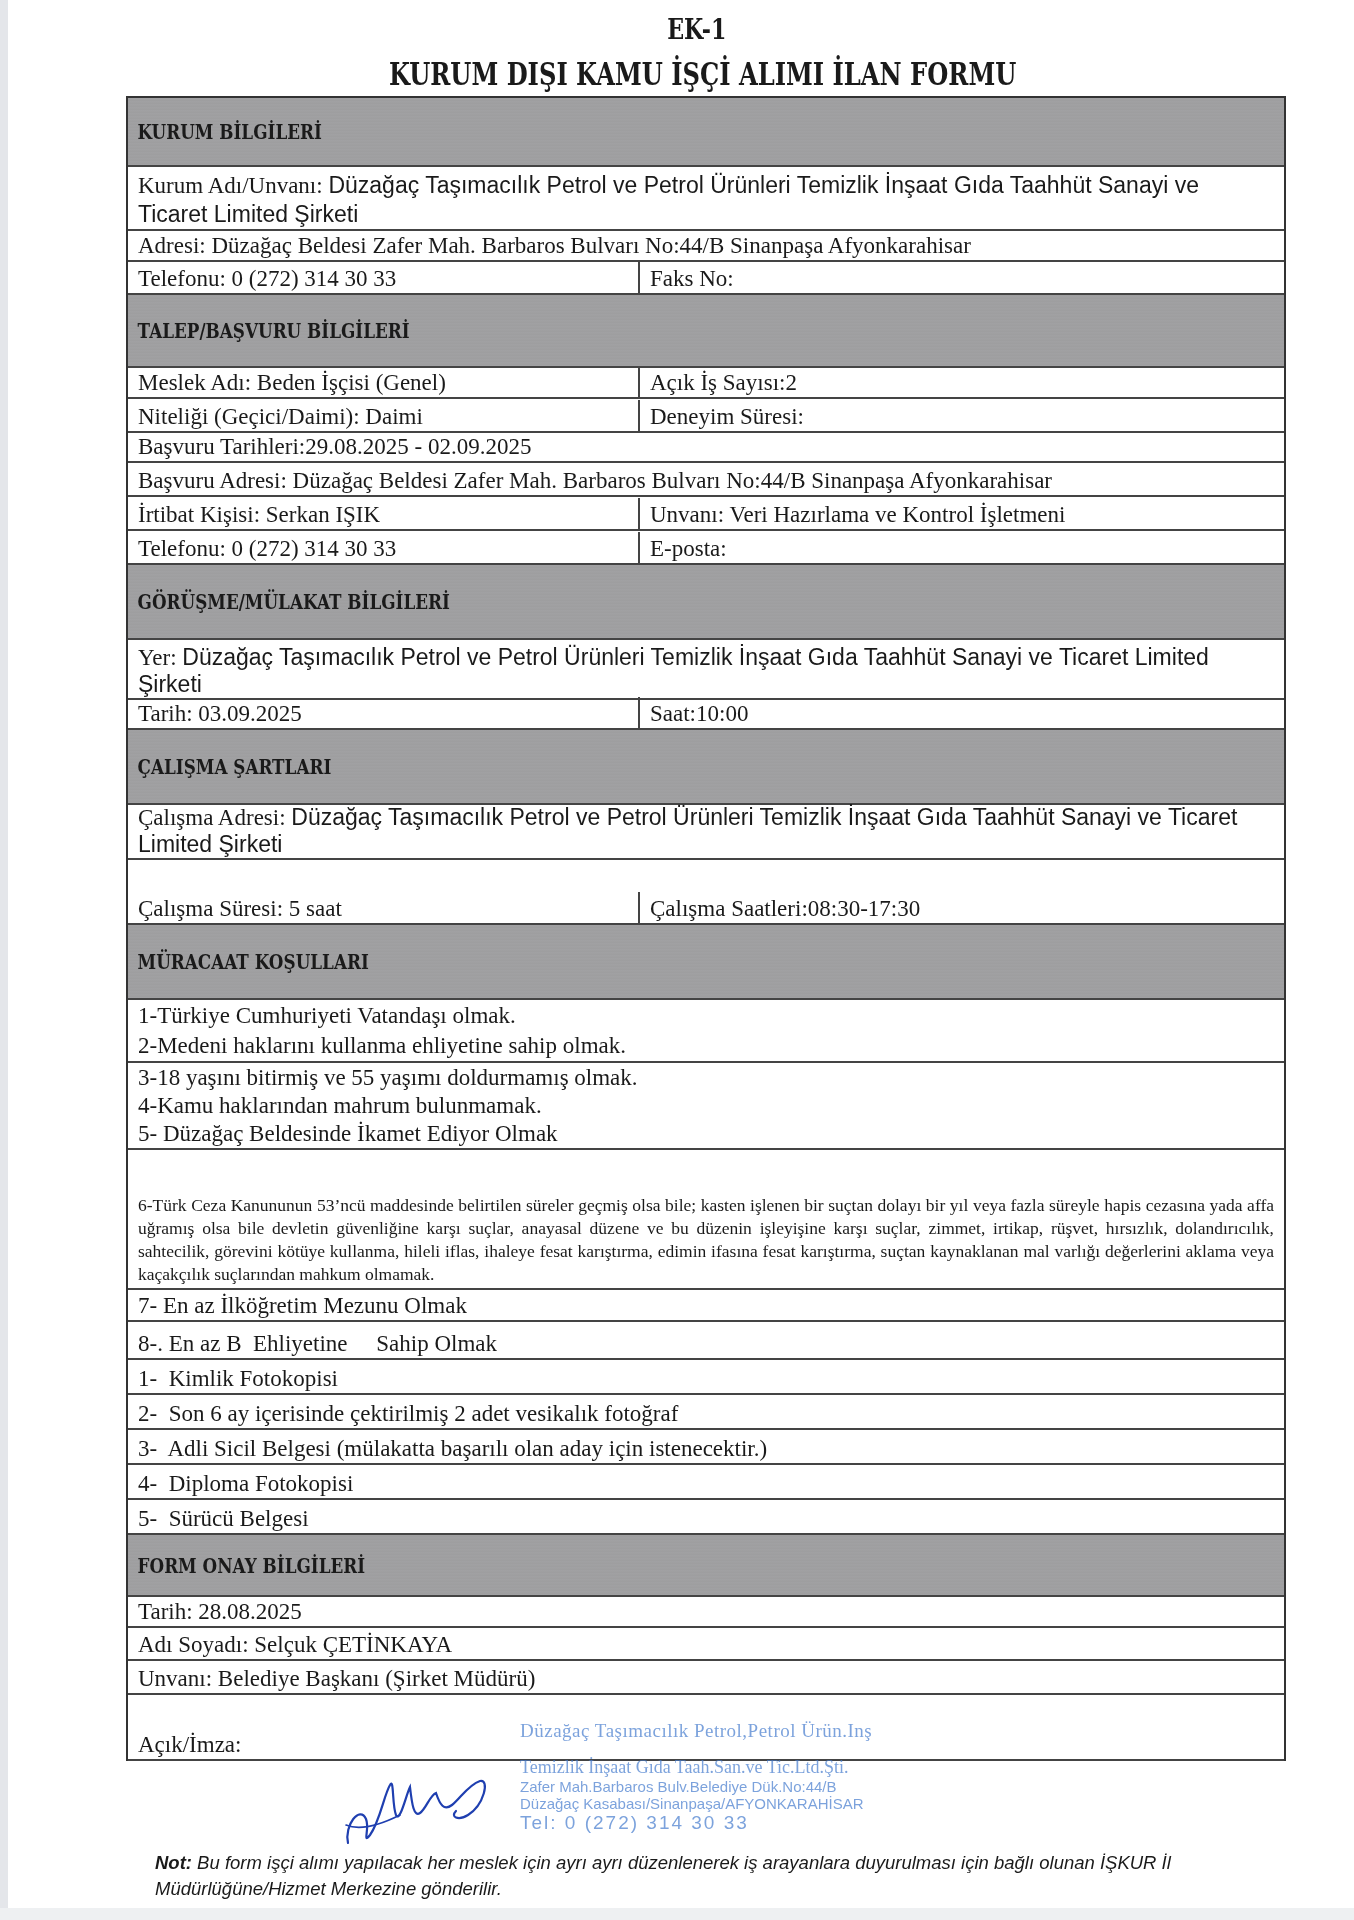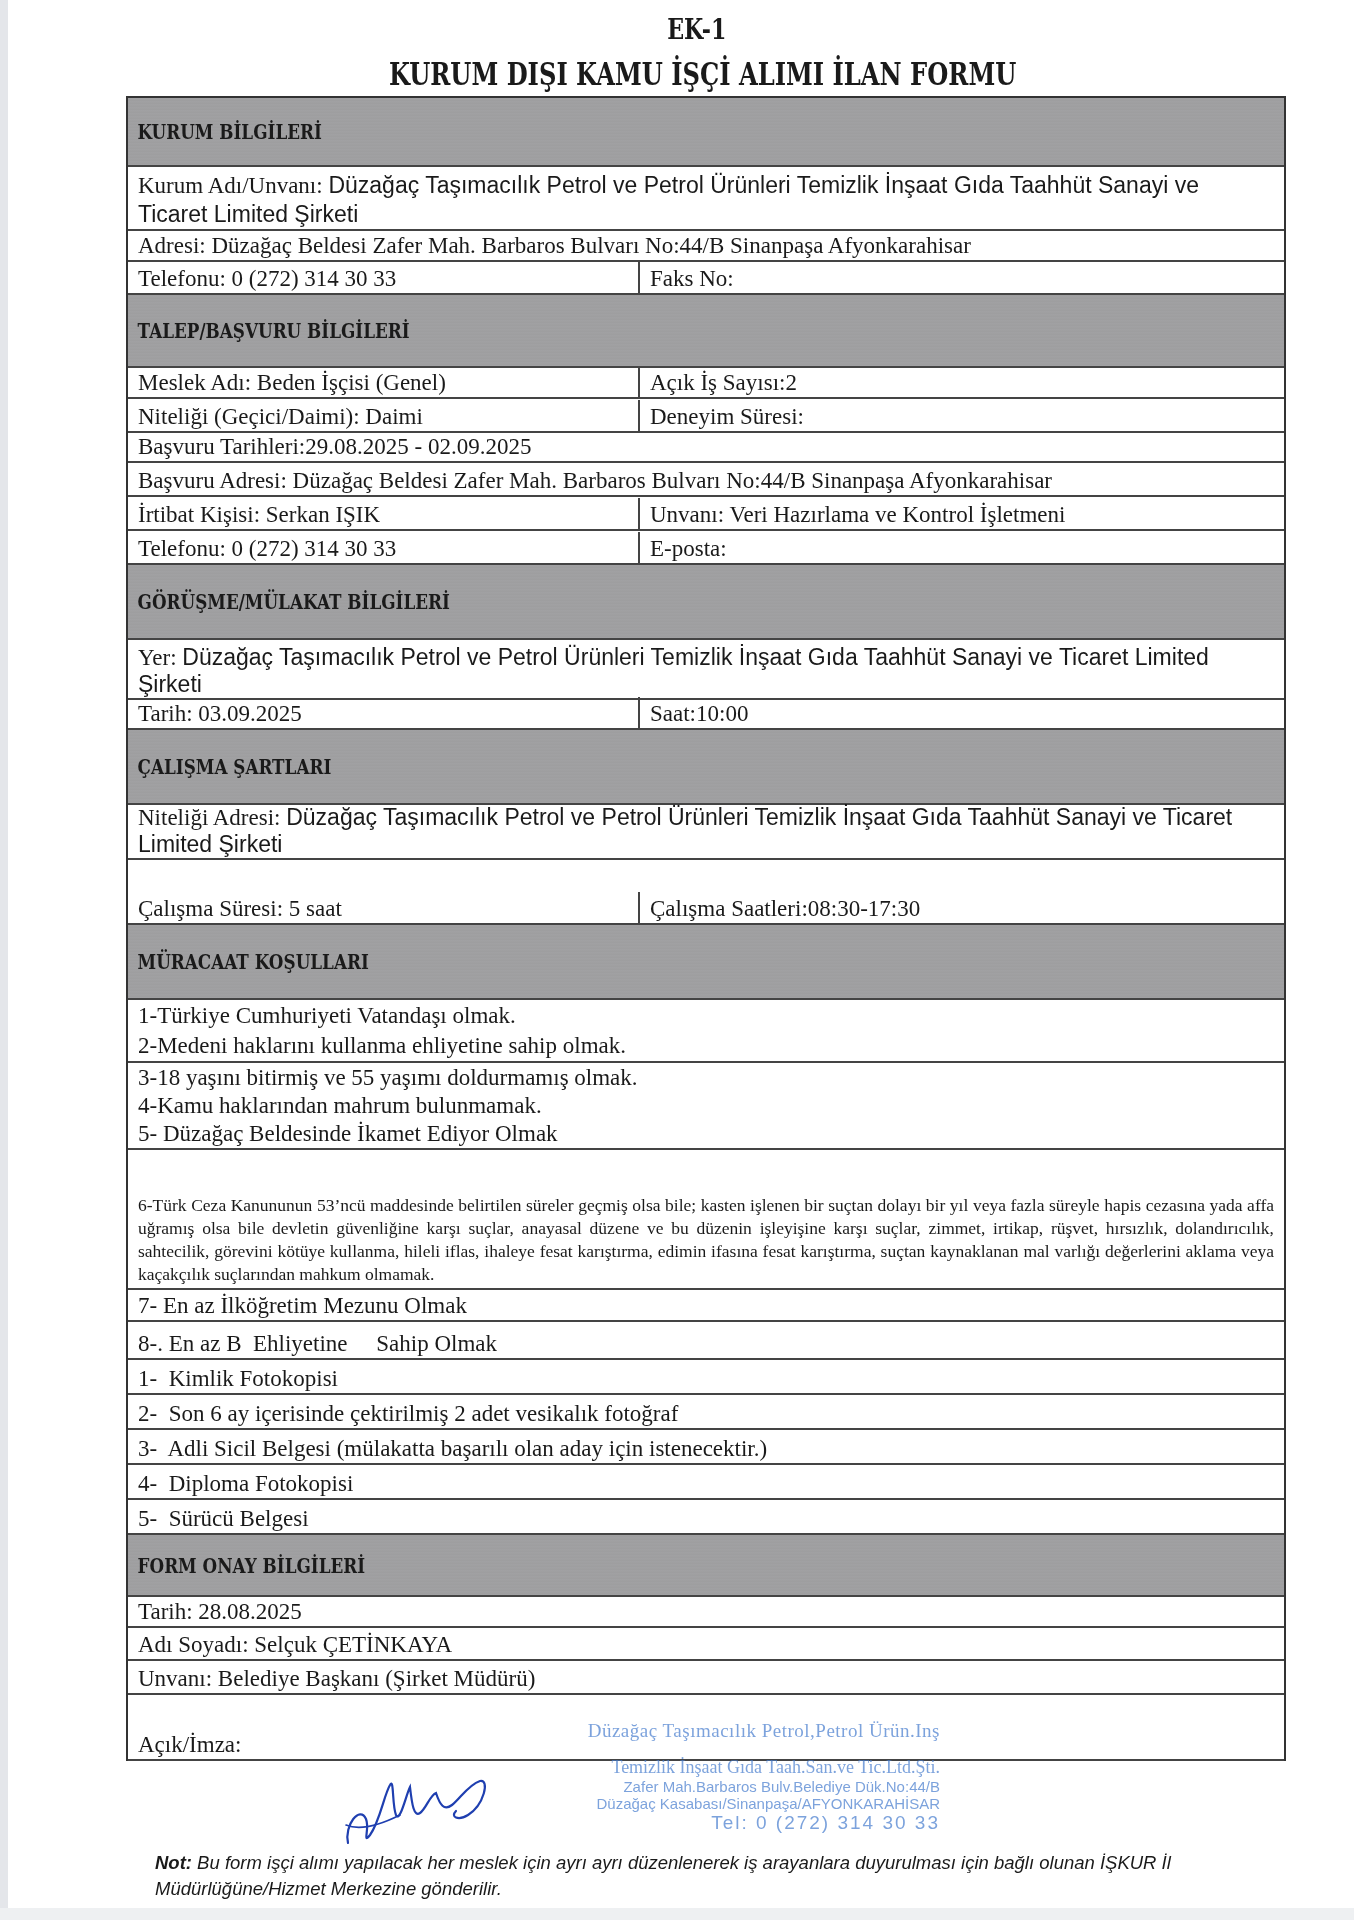--- a/index.html
+++ b/index.html
@@ -28,21 +28,21 @@
   .c-full { flex: 1; }
   .sans { font-family: "Liberation Sans", sans-serif; font-size: 23px; }
   .narrow { display: inline-block; transform: scaleX(0.86); transform-origin: 0 50%; }
   .wrap2 { white-space: normal; }
   .small { font-size: 17.5px; line-height: 23px; text-align: justify; white-space: normal; padding: 4px 10px 2px 10px; font-family: "Liberation Serif", serif; }
   .doc { }
   .note { position: absolute; left: 155px; top: 1826px; width: 1140px; font-family: "Liberation Sans", sans-serif;
     font-style: italic; font-size: 18.5px; line-height: 26px; margin-top: 24px; }
   .note b { font-weight: bold; }
   .stamp { position: absolute; left: 520px; top: 1720px; width: 420px; color: #4a7fcf; opacity: 0.72;
-    font-family: "Liberation Serif", serif; text-align: right; pointer-events: none; }
+    font-family: "Liberation Serif", serif; text-align: left; pointer-events: none; }
   .stamp div { white-space: nowrap; }
   .stamp .s1 { font-size: 19px; letter-spacing: 0.5px; }
   .stamp .s2 { font-size: 18px; margin-top: 15px; }
   .stamp .s3 { font-family: "Liberation Sans", sans-serif; font-size: 15px; }
   .stamp .s4 { font-family: "Liberation Sans", sans-serif; font-size: 15px; }
   .stamp .s5 { font-family: "Liberation Sans", sans-serif; font-size: 19px; letter-spacing: 2px; }
   .sig { position: absolute; left: 340px; top: 1765px; width: 200px; height: 90px; pointer-events: none; }
 </style>
 </head>
 <body>
@@ -109,21 +109,21 @@
   <div class="row" style="height:30px">
     <div class="cell c-left" style="width:512px">Tarih: 03.09.2025</div>
     <div class="cell c-right">Saat:10:00</div>
   </div>
 
   <div class="row hdr" style="height:75px">
     <span class="htxt">ÇALIŞMA ŞARTLARI</span>
   </div>
   <div class="row" style="height:55px">
     <div class="cell c-full wrap2" style="line-height:26px">
-      <span>Niteliği Adresi:</span>
+      <span>Çalışma Adresi:</span>
       <span class="sans">Düzağaç Taşımacılık Petrol ve Petrol Ürünleri Temizlik İnşaat Gıda Taahhüt Sanayi ve Ticaret Limited Şirketi</span>
     </div>
   </div>
   <div class="row" style="height:65px">
     <div class="cell c-left">Çalışma Süresi: 5 saat</div>
     <div class="cell c-right" style="padding-top:26px">Çalışma Saatleri:08:30-17:30</div>
   </div>
 
   <div class="row hdr" style="height:75px">
     <span class="htxt">MÜRACAAT KOŞULLARI</span>

